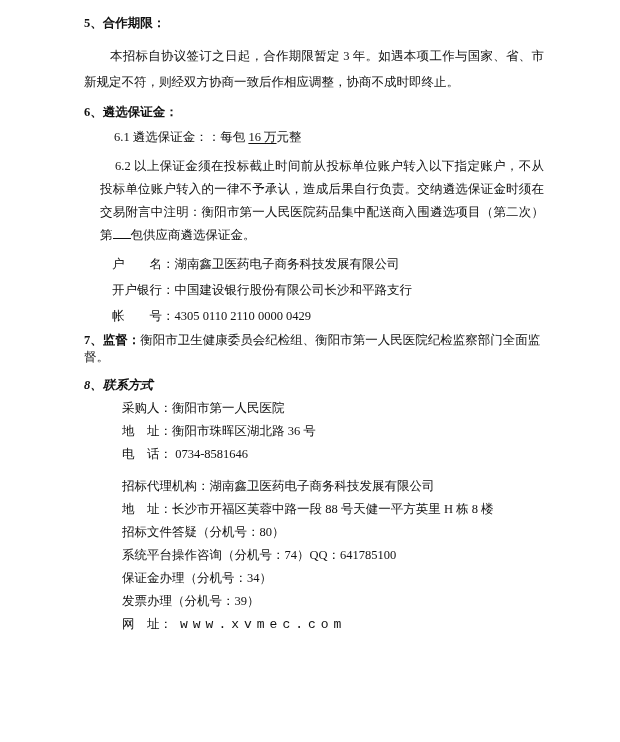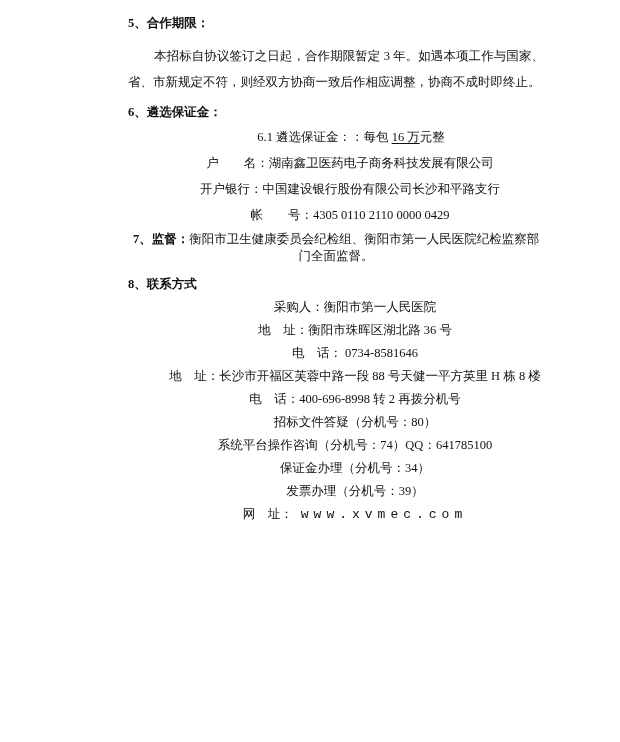--- a/index.html
+++ b/index.html
@@ -10,29 +10,27 @@
   body {
     width: 620px;
     height: 742px;
     overflow: hidden;
     color: #111111;
     font-family: "Liberation Serif", "DejaVu Serif", serif;
     font-size: 12.5px;
   }
   .doc {
     padding: 15px 76px 0 84px;
-    margin-left: 44px;
   }
   .h {
     font-weight: bold;
     line-height: 17px;
   }
   .line {
     line-height: 17px;
-    text-align: center;
   }
   
   .para5 {
     margin: 11px 0 0 0;
     line-height: 26px;
     text-indent: 26px;
     text-align: justify;
   }
   .h6 { margin-top: 9px; }
   
@@ -58,21 +56,21 @@
     vertical-align: baseline;
   }
   
   .bank {
     margin: 9px 0 0 28px;
   }
   
   .s7 { margin-top: 7px; }
   .h-inline { font-weight: bold; }
   
-  .h8 { margin-top: 11px; }
+  .h8 { margin-top: 11px; font-style: italic; }
   .contact {
     margin: 6px 0 0 38px;
   }
   .gap { margin-top: 15px; }
   .web {
     margin-left: 8px;
     letter-spacing: 5px;
     font-family: "Liberation Mono", "DejaVu Sans Mono", monospace;
     font-size: 13px;
   }
@@ -84,36 +82,39 @@
 
   <div class="h">5、合作期限：</div>
   <p class="para5">本招标自协议签订之日起，合作期限暂定 3 年。如遇本项工作与国家、省、市新规定不符，则经双方协商一致后作相应调整，协商不成时即终止。</p>
 
   <div class="h h6">6、遴选保证金：</div>
 
   <div class="line c61">
     <span>6.1 遴选保证金：：每包 </span><span class="u">16 万</span><span>元整</span>
   </div>
 
+  <p class="c62">
+    <span>6.2 以上保证金须在投标截止时间前从投标单位账户转入以下指定账户，不从投标单位账户转入的一律不予承认，造成后果自行负责。交纳遴选保证金时须在交易附言中注明：衡阳市第一人民医院药品集中配送商入围遴选项目（第二次）第</span><span class="blank"></span><span>包供应商遴选保证金。</span>
+  </p>
 
   <div class="line bank">户　　名：湖南鑫卫医药电子商务科技发展有限公司</div>
   <div class="line bank">开户银行：中国建设银行股份有限公司长沙和平路支行</div>
   <div class="line bank">帐　　号：4305 0110 2110 0000 0429</div>
 
   <div class="line s7">
     <span class="h-inline">7、监督：</span><span>衡阳市卫生健康委员会纪检组、衡阳市第一人民医院纪检监察部门全面监督。</span>
   </div>
 
   <div class="h h8">8、联系方式</div>
 
   <div class="line contact">采购人：衡阳市第一人民医院</div>
   <div class="line contact">地　址：衡阳市珠晖区湖北路 36 号</div>
   <div class="line contact">电　话： 0734-8581646</div>
+  <div class="line contact gap">招标代理机构：湖南鑫卫医药电子商务科技发展有限公司</div>
   <div class="line contact">地　址：长沙市开福区芙蓉中路一段 88 号天健一平方英里 H 栋 8 楼</div>
-  <div class="line contact">电　话：400-696-8998 转 2 再拨分机号</div>
   <div class="line contact">招标文件答疑（分机号：80）</div>
   <div class="line contact">系统平台操作咨询（分机号：74）QQ：641785100</div>
   <div class="line contact">保证金办理（分机号：34）</div>
   <div class="line contact">发票办理（分机号：39）</div>
 
   <div class="line contact">
     <span>网　址：</span><span class="web">www.xvmec.com</span>
   </div>
 
 </div>

